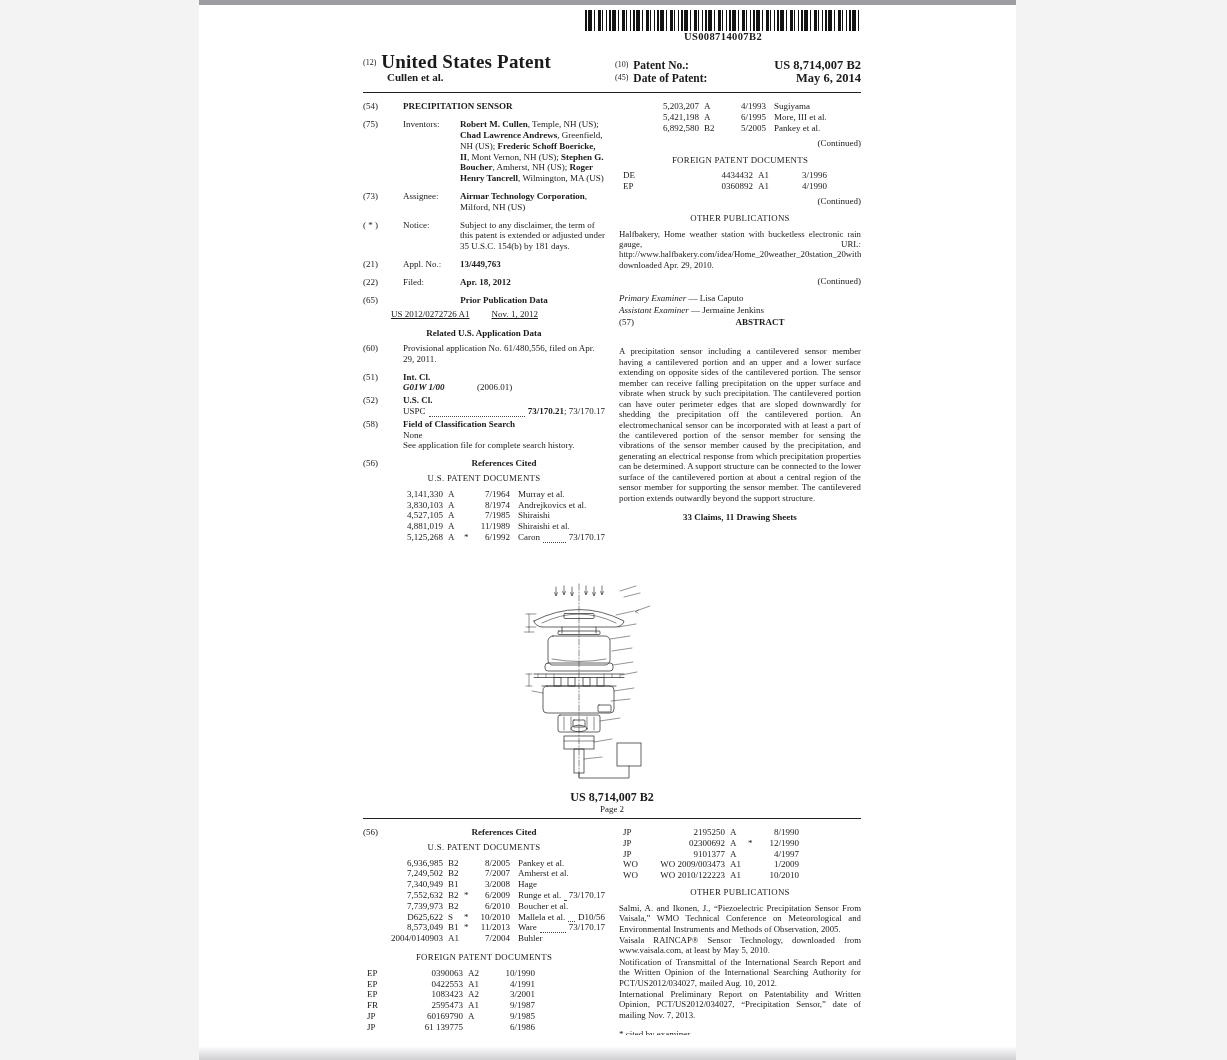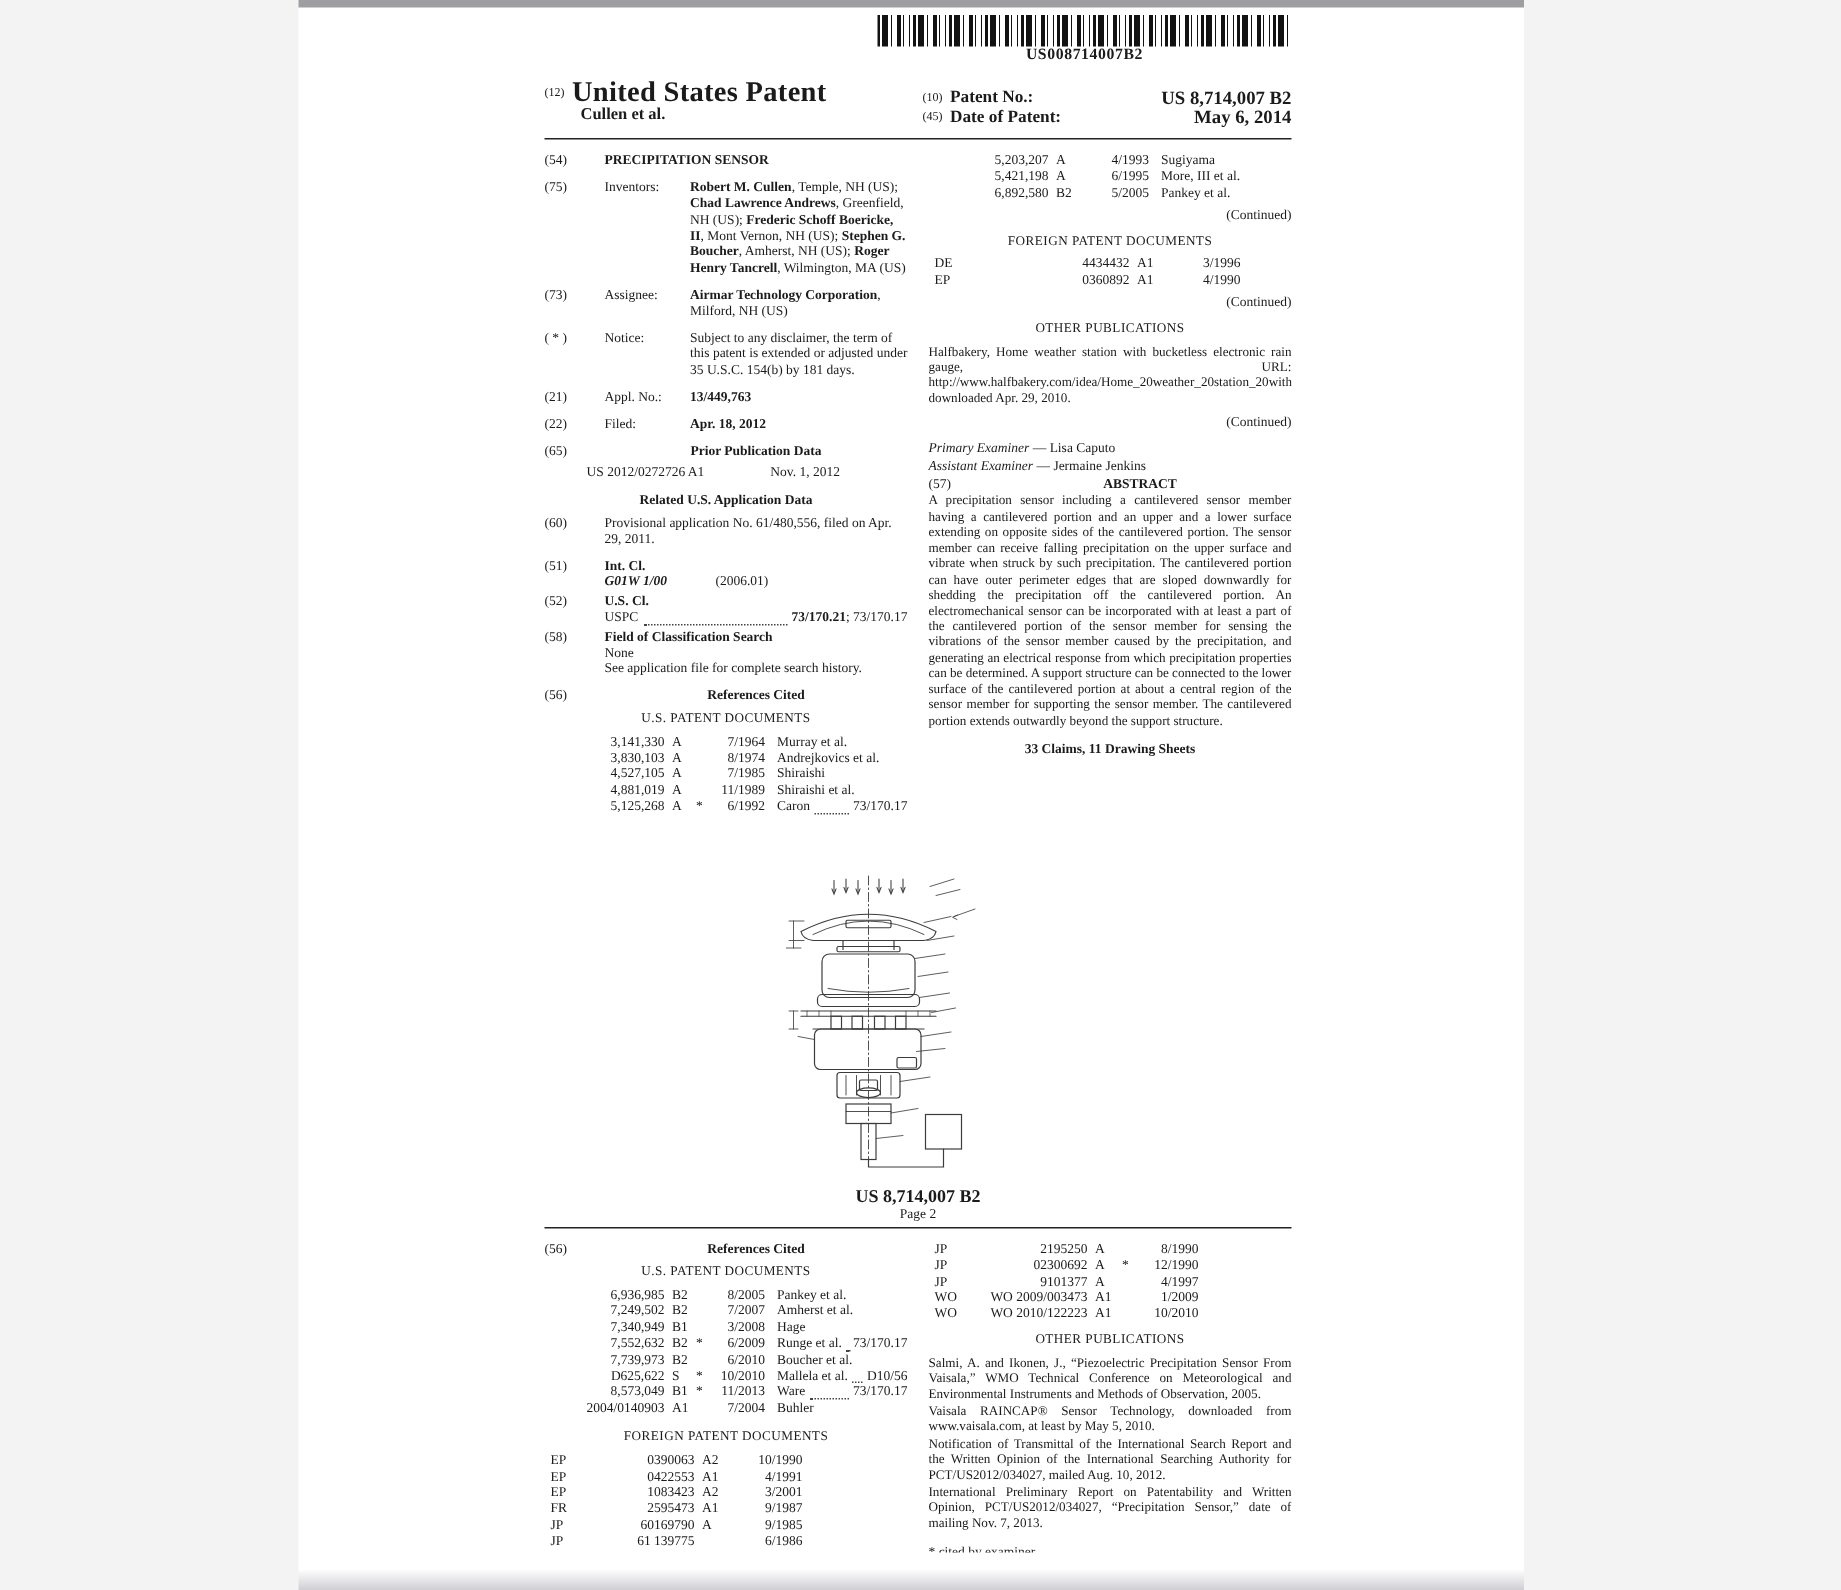--- a/index.html
+++ b/index.html
@@ -44,21 +44,21 @@
 
   
   .fr{display:flex;margin-bottom:7px;}
   .fnum{width:40px;flex:none;}
   .flabel{width:57px;flex:none;}
   .fval{flex:1;}
   .bold{font-weight:bold;}
   .ctr{text-align:center;}
   .caps-head{font-size:8.8px;letter-spacing:.3px;text-align:center;margin:2px 0 5px;}
   .sec-head{font-weight:bold;text-align:center;}
-  .pubrow{display:flex;margin:0 0 8px 28px;gap:44px;}
+  .pubrow{display:flex;margin:0 0 8px 28px;gap:22px;text-decoration:underline;}
   .biti{font-weight:bold;font-style:italic;}
   .code-w{display:inline-block;width:74px;}
   .uspc-line{display:flex;align-items:baseline;}
   .lead{flex:1;border-bottom:1.1px dotted #444;margin:0 3px;height:8px;align-self:flex-end;}
   .continued{text-align:right;margin:4px 0 6px;}
 
   
   .usrow{display:flex;margin-left:12px;white-space:nowrap;}
   .c-num{width:68px;flex:none;text-align:right;}
   .c-kind{width:16px;flex:none;padding-left:5px;}
@@ -73,21 +73,21 @@
   .frow-narrow .f-num{width:66px;flex:none;text-align:right;}
   .f-kind{width:18px;flex:none;padding-left:5px;}
   .f-star{width:9px;flex:none;}
   .frow-wide .f-date{width:42px;flex:none;text-align:right;}
   .frow-narrow .f-date{width:40px;flex:none;text-align:right;}
   .frow{margin-left:4px;}
 
   .pub,.pubp{margin:0 0 1px;text-align:justify;font-size:8.75px;line-height:10.4px;}
   .exam{margin-bottom:1px;}
   .ital{font-style:italic;}
-  .abstract{text-align:justify;font-size:8.75px;line-height:10.45px;margin-top:1px;}
+  .abstract{text-align:justify;font-size:8.75px;line-height:10.45px;margin-top:19px;}
   .claims{font-weight:bold;text-align:center;margin-top:9px;}
   .cited{margin-top:9px;}
 
   
   .figwrap{width:176px;margin:6px auto 2px;}
   .figwrap svg{display:block;}
 
   
   .p2head{text-align:center;margin-top:6px;}
   .p2no{font-size:12px;font-weight:bold;}

